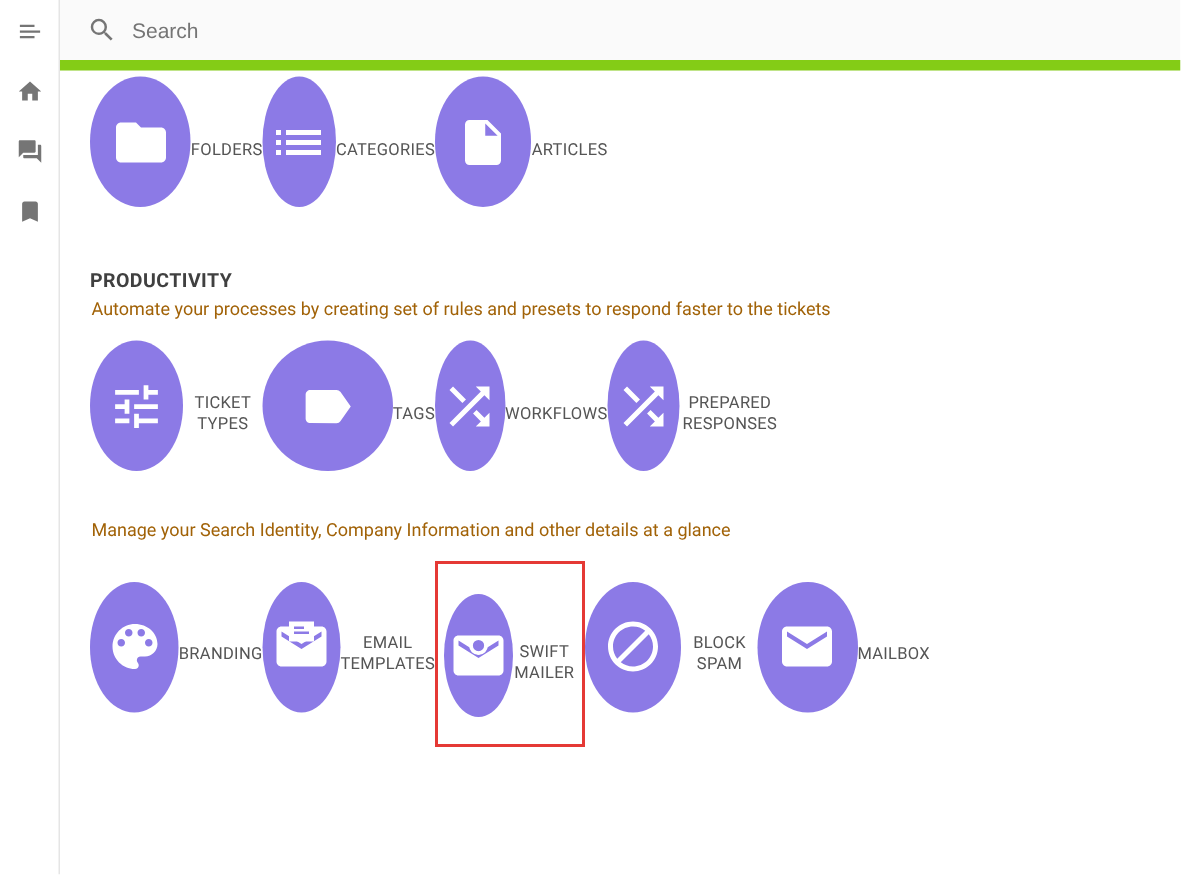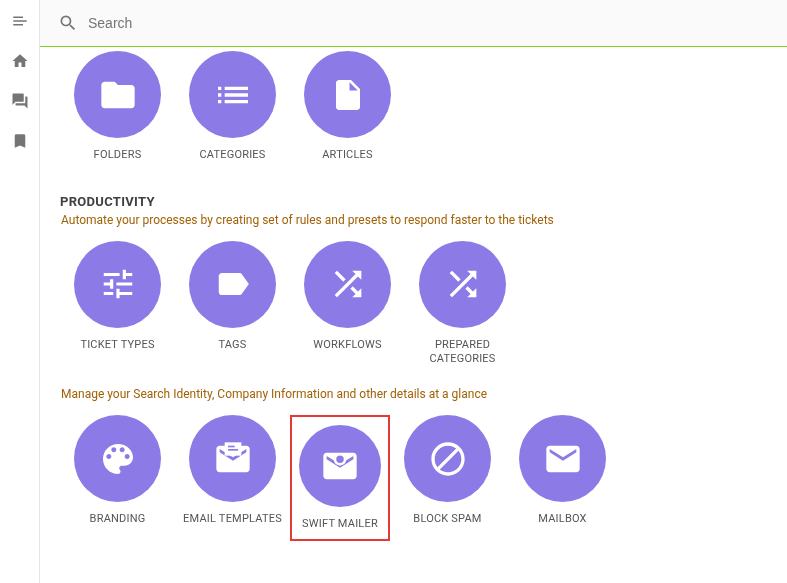--- a/index.html
+++ b/index.html
@@ -1,29 +1,29 @@
 <!DOCTYPE html>
 <html><head>
 <meta charset="utf-8">
 <style>
 * { box-sizing: border-box; margin: 0; padding: 0; }
 body { font-family: -apple-system, BlinkMacSystemFont, "Segoe UI", Roboto, Arial, sans-serif; background: #fff; width: 787px; height: 583px; overflow: hidden; position: relative; }
 .left-rail { position: absolute; left: 0; top: 0; width: 40px; height: 100%; background: #fff; border-right: 1px solid #e5e5e5; display: flex; flex-direction: column; align-items: center; padding-top: 12px; gap: 22px; }
 .left-rail .rail-icon { width: 18px; height: 18px; color: #757575; display: flex; align-items: center; justify-content: center; cursor: pointer; }
-.top-bar { position: absolute; left: 40px; top: 0; right: 0; height: 47px; border-bottom: 1px solid #84cc16; display: flex; align-items: center; padding: 0 18px; background: #fafafa; }
+.top-bar { position: absolute; left: 40px; top: 0; right: 0; height: 47px; border-bottom: 7px solid #84cc16; display: flex; align-items: center; padding: 0 18px; background: #fafafa; }
 .search-icon { color: #757575; margin-right: 10px; }
 .search-input { border: none; outline: none; background: transparent; font-size: 14px; color: #555; width: 300px; }
 .main { position: absolute; left: 40px; top: 47px; right: 0; bottom: 0; overflow: hidden; padding: 4px 20px 0 20px; }
 .tile-row { display: flex; flex-wrap: wrap; gap: 0; }
-.tile { width: 115px; display: flex; flex-direction: column; align-items: center; text-align: center; margin-bottom: 18px; cursor: pointer; }
+.tile { width: 115px; display: flex; flex-direction: row; align-items: center; text-align: center; margin-bottom: 18px; cursor: pointer; }
 .circle { width: 87px; height: 87px; border-radius: 50%; background: #8c7ae6; display: flex; align-items: center; justify-content: center; color: #fff; margin-bottom: 10px; }
 .tile-label { font-size: 11px; color: #555; letter-spacing: 0.2px; line-height: 1.25; }
 .section-title { font-size: 13px; font-weight: 700; color: #404040; letter-spacing: 0.3px; margin-top: 14px; }
 .section-sub { font-size: 12px; color: #a16207; margin: 4px 0 14px 1px; }
-.highlight { border: 2px solid #e53935; padding: 8px 4px 8px 4px; width: 100px !important; }
+.highlight { border: 2px solid #e53935; padding: 20px 4px 8px 4px; width: 100px !important; }
 .highlight .circle { width: 82px; height: 82px; }
 svg { display: block; }
 </style>
 </head>
 <body>
 
 <div class="left-rail">
   <div class="rail-icon">
     <svg width="18" height="18" viewBox="0 0 24 24" fill="currentColor">
         <path d="M3 18h13v-2H3v2zm0-5h18v-2H3v2zm0-7v2h13V6H3z"></path>
@@ -126,21 +126,21 @@
       <div class="tile-label">WORKFLOWS</div>
     </div>
     <div class="tile">
       <div class="circle">
           <span>
             <svg width="40" height="40" viewBox="0 0 24 24" fill="currentColor">
               <path d="M10.59 9.17L5.41 4 4 5.41l5.17 5.17 1.42-1.41zM14.5 4l2.04 2.04L4 18.59 5.41 20 17.96 7.46 20 9.5V4h-5.5zm.33 9.41l-1.41 1.41 3.13 3.13L14.5 20H20v-5.5l-2.04 2.04-3.13-3.13z"></path>
             </svg>
           </span>
         </div>
-      <div class="tile-label">PREPARED CATEGORIES</div>
+      <div class="tile-label">PREPARED RESPONSES</div>
     </div>
   </div>
 
   <div class="section-sub">Manage your Search Identity, Company Information and other details at a glance</div>
 
   <div class="tile-row">
     <div class="tile">
       <div class="circle">
           <span>
             <svg width="40" height="40" viewBox="0 0 24 24" fill="currentColor">

